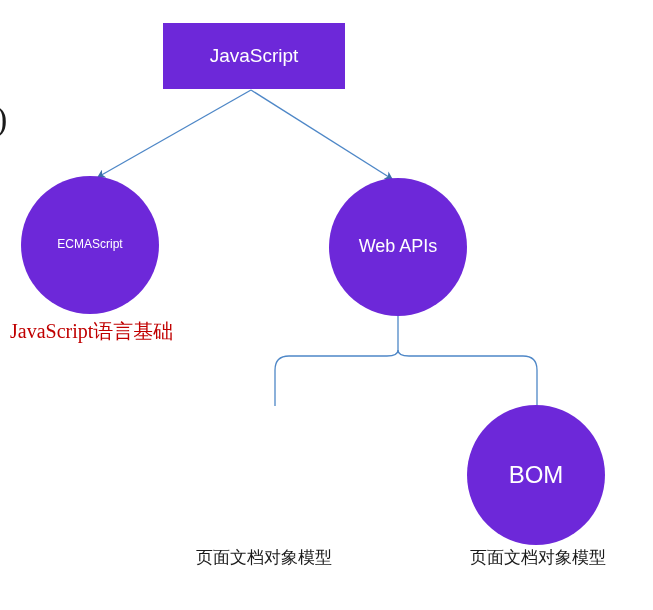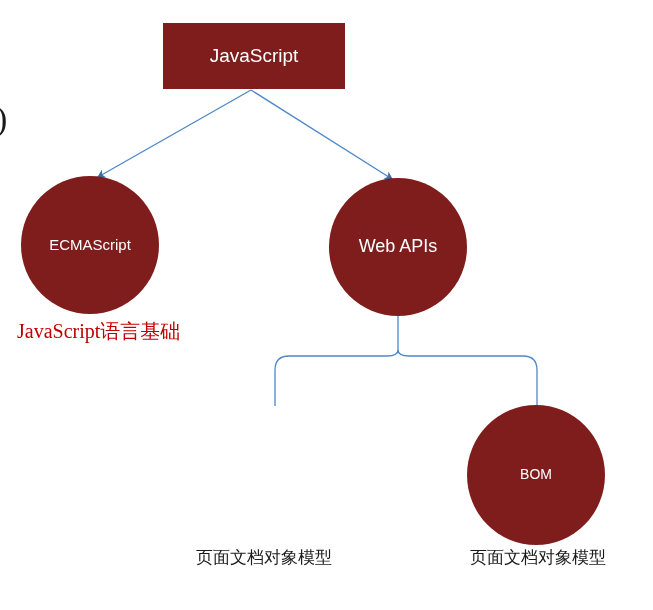--- a/index.html
+++ b/index.html
@@ -19,21 +19,21 @@
   }
   #edges {
     position: absolute;
     left: 0;
     top: 0;
     width: 653px;
     height: 610px;
   }
   .node {
     position: absolute;
-    background: #7f1d1d;
+    background: #6d28d9;
     color: #ffffff;
     display: flex;
     align-items: center;
     justify-content: center;
     text-align: right;
     line-height: 1.1;
     z-index: 2;
   }
   .node-rect {
     left: 163px;
@@ -43,55 +43,54 @@
     font-size: 19px;
   }
   .node-circle {
     border-radius: 50%;
   }
   .node-ecmascript {
     left: 21px;
     top: 176px;
     width: 138px;
     height: 138px;
-    font-size: 15px;
+    font-size: 12px;
   }
   .node-webapis {
     left: 329px;
     top: 178px;
     width: 138px;
     height: 138px;
     font-size: 18px;
   }
   .node-dom {
     left: 206px;
     top: 405px;
     width: 138px;
     height: 140px;
     font-size: 19px;
   }
   .node-bom {
     left: 467px;
     top: 405px;
     width: 138px;
     height: 140px;
-    font-size: 14px;
+    font-size: 24px;
   }
   .caption {
     position: absolute;
     z-index: 3;
     white-space: nowrap;
   }
   .caption-red {
     left: 10px;
     top: 318px;
     color: #c00000;
     font-family: "Liberation Serif", serif;
     font-size: 20px;
-    margin-left: 7px;
   }
   .caption-black {
     color: #1a1a1a;
     font-size: 17px;
     font-family: Liberation Serif, serif;
   }
   .caption-dom {
     left: 196px;
     top: 546px;
   }

